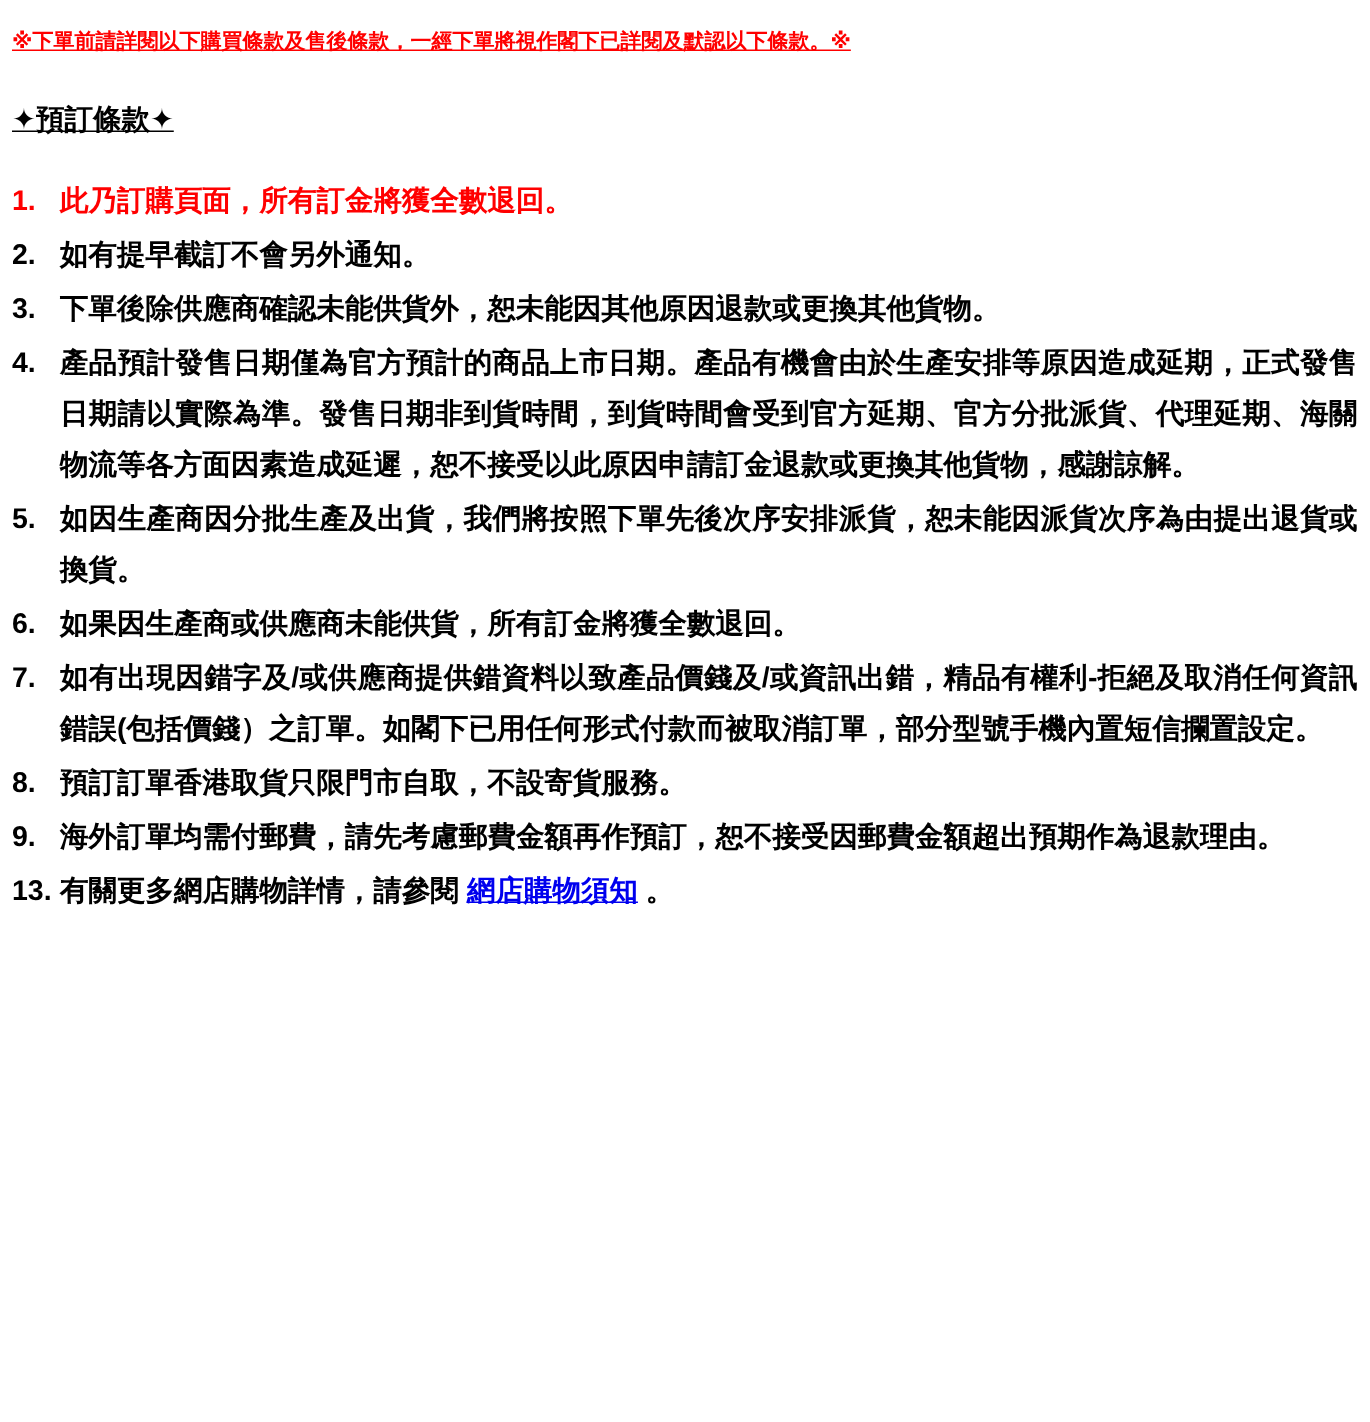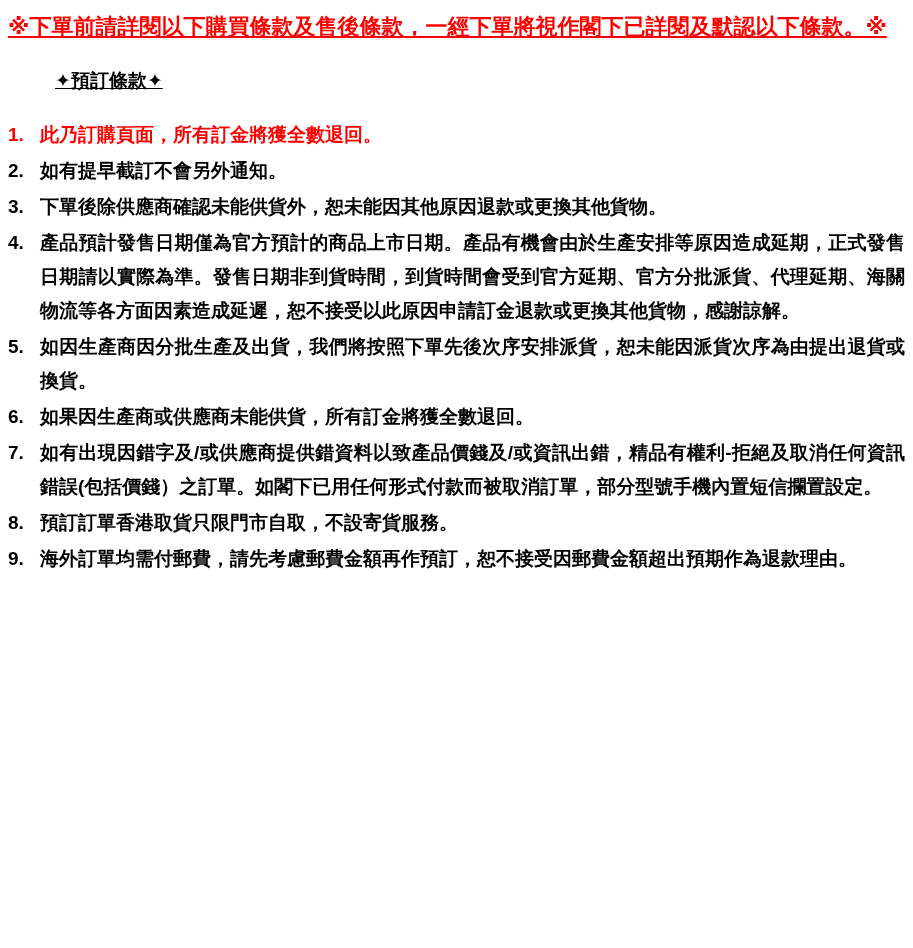--- a/index.html
+++ b/index.html
@@ -7,33 +7,32 @@
   body {
     width: 913px;
     min-height: 948px;
     font-family: "Liberation Sans", "DejaVu Sans", sans-serif;
     font-weight: 700;
     color: #000000;
     padding: 12px 8px 16px 8px;
   }
   .title {
     color: #ff0000;
-    font-size: 22px;
+    font-size: 14px;
     line-height: 30px;
     text-decoration: underline;
     margin-bottom: 24px;
   }
   .section-header {
     color: #000000;
     font-size: 19px;
     line-height: 30px;
     text-decoration: underline;
     display: inline-block;
     margin-bottom: 22px;
-    margin-left: 47px;
   }
   ol.terms { list-style: none; }
   .term {
     display: flex;
     font-size: 19px;
     line-height: 34px;
     margin-bottom: 2px;
   }
   .term .num {
     flex: 0 0 32px;
@@ -106,16 +105,20 @@
     </li>
 
     <li class="term">
       <span class="num">9.</span>
       <div class="body"><span>海外訂單均需付郵費，請先考慮郵費金額再作預訂，恕不接受因郵費金額超出預期作為退款理由。</span></div>
     </li>
 
 
 
 
+    <li class="term">
+      <span class="num">13.</span>
+      <div class="body"><span>有關更多網店購物詳情，請參閱 </span><a class="link" href="#">網店購物須知</a><span> 。</span></div>
+    </li>
 
   </ol>
 
 </div>
 
 </body></html>

